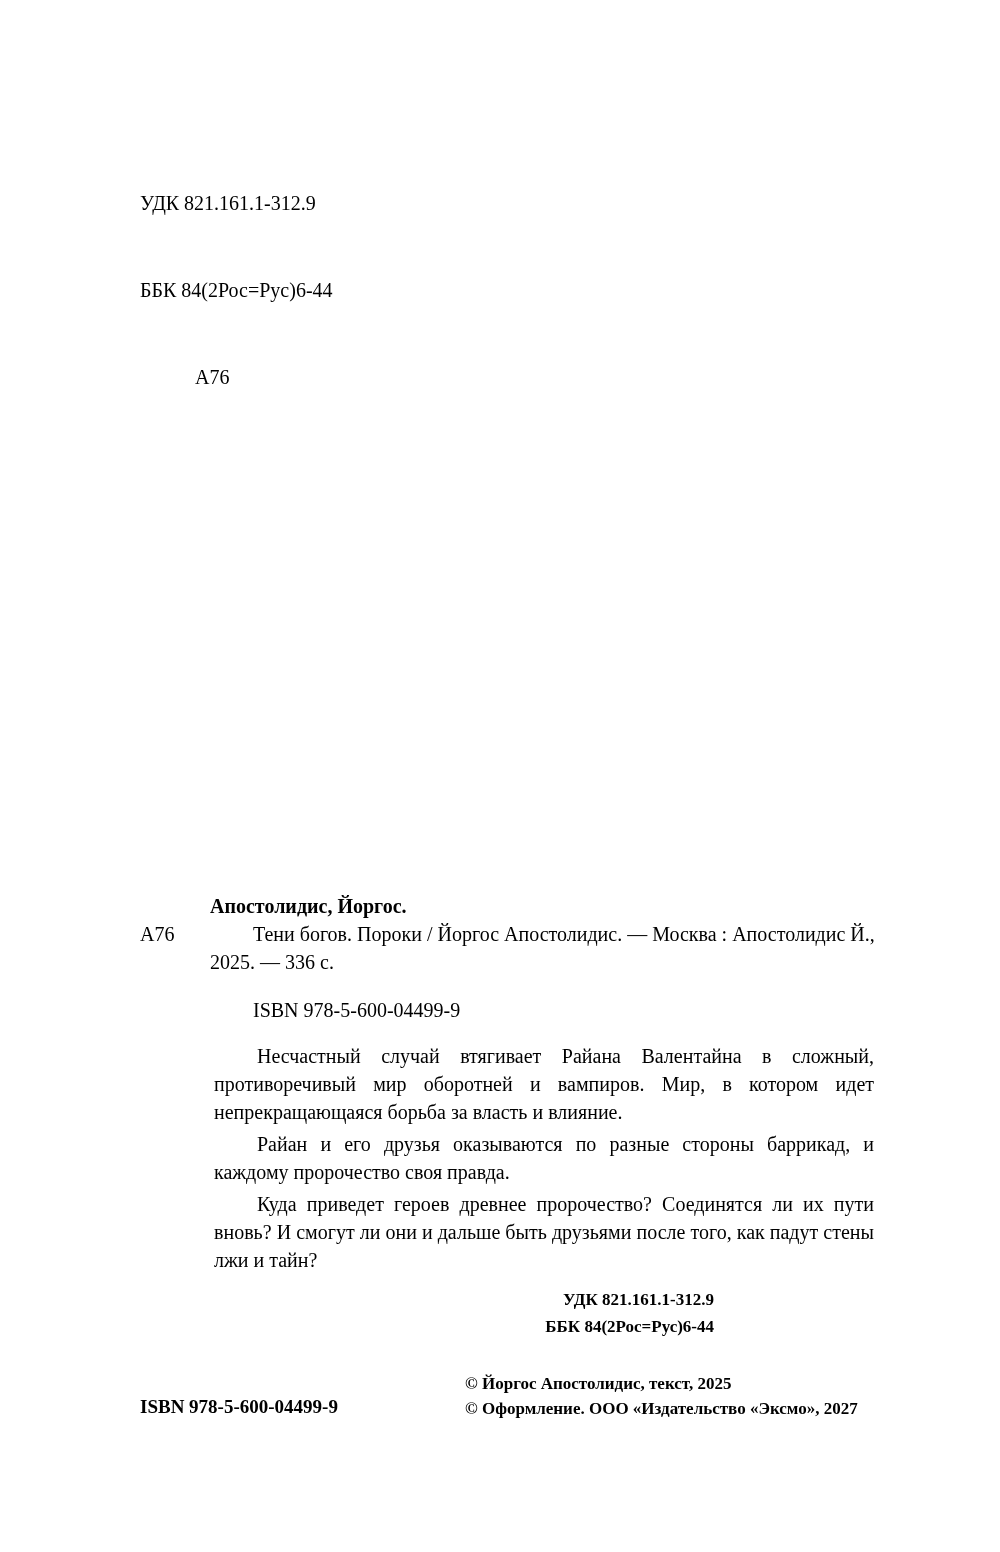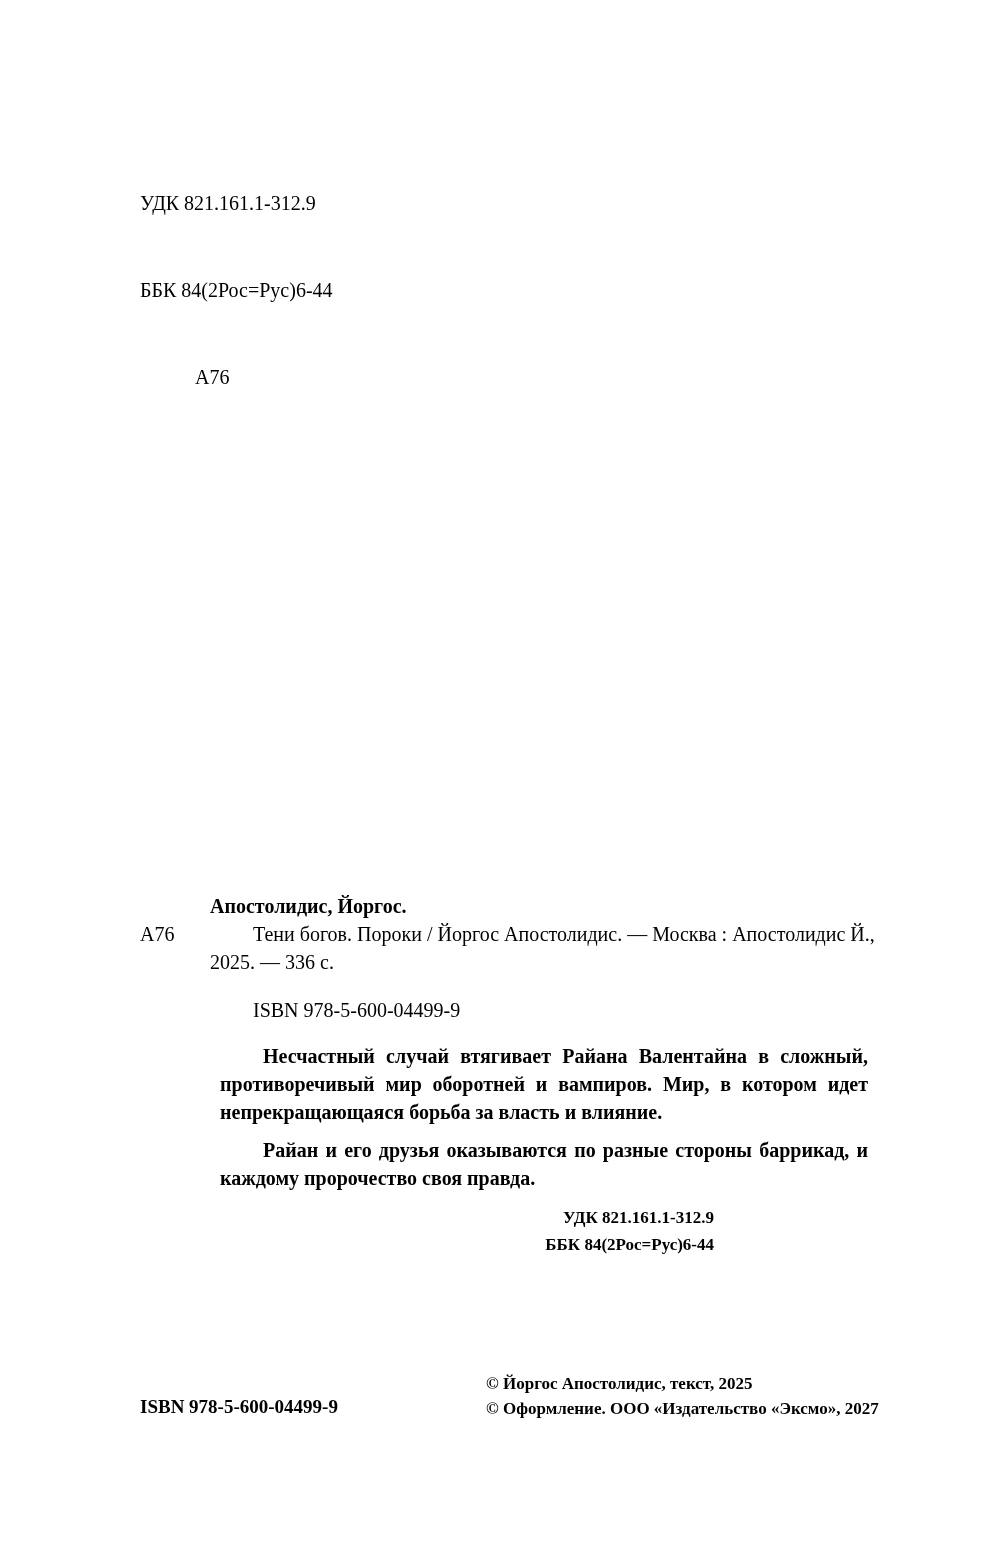--- a/index.html
+++ b/index.html
@@ -58,44 +58,43 @@
     text-align: left;
   }
   .isbn-line {
     margin: 20px 0 0 253px;
   }
   .annotation {
     margin: 18px 0 0 210px;
     width: 668px;
   }
   .annotation p {
-    margin: 10px;
+    margin: 4px;
     text-indent: 43px;
     text-align: justify;
-    font-weight: bold;
   }
   .right-codes {
     margin: 12px 130px 0 0;
     text-align: right;
     font-weight: bold;
     font-size: 17px;
     line-height: 27px;
   }
 
   
   .footer-isbn {
     position: absolute;
     left: 140px;
     top: 1396px;
     font-size: 19px;
     font-weight: bold;
   }
   .footer-copyright {
     position: absolute;
-    left: 486px;
+    left: 465px;
     top: 1371px;
     font-size: 17px;
     line-height: 25px;
     font-weight: bold;
   }
   .footer-copyright div {
     margin: 0;
   }
 </style>
 </head>
@@ -115,20 +114,21 @@
     <div class="bib-entry">
       <span class="bib-code">А76</span>
       <p class="bib-text">Тени богов. Пороки / Йоргос Апостолидис. — Москва : Апостолидис Й., 2025. — 336 с.</p>
     </div>
 
     <p class="isbn-line">ISBN 978-5-600-04499-9</p>
 
     <div class="annotation">
       <p>Несчастный случай втягивает Райана Валентайна в сложный, противоречивый мир оборотней и вампиров. Мир, в котором идет непрекращающаяся борьба за власть и влияние.</p>
       <p>Райан и его друзья оказываются по разные стороны баррикад, и каждому пророчество своя правда.</p>
+      <p>Куда приведет героев древнее пророчество? Соединятся ли их пути вновь? И смогут ли они и дальше быть друзьями после того, как падут стены лжи и тайн?</p>
     </div>
 
     <div class="right-codes">
       <div>УДК 821.161.1-312.9</div>
       <div>ББК 84(2Рос=Рус)6-44</div>
     </div>
   </div>
 
   <div class="footer-isbn">ISBN 978-5-600-04499-9</div>
 

